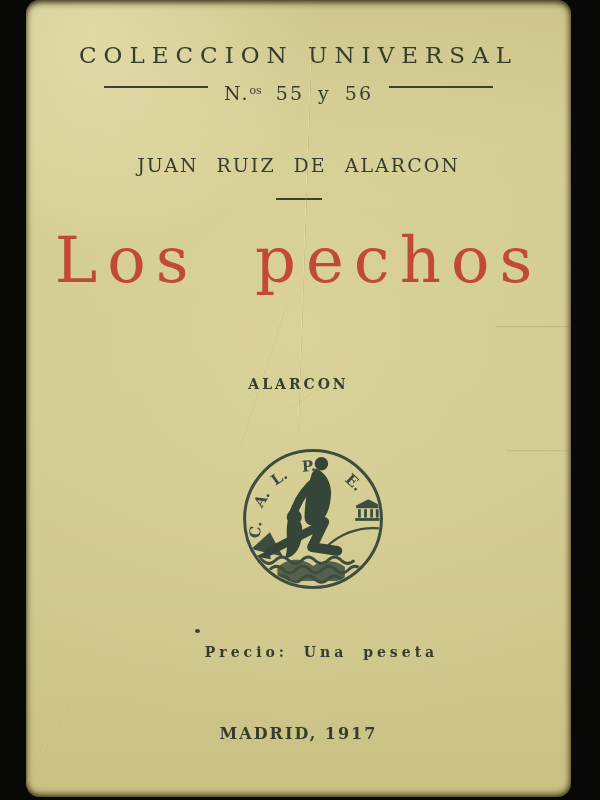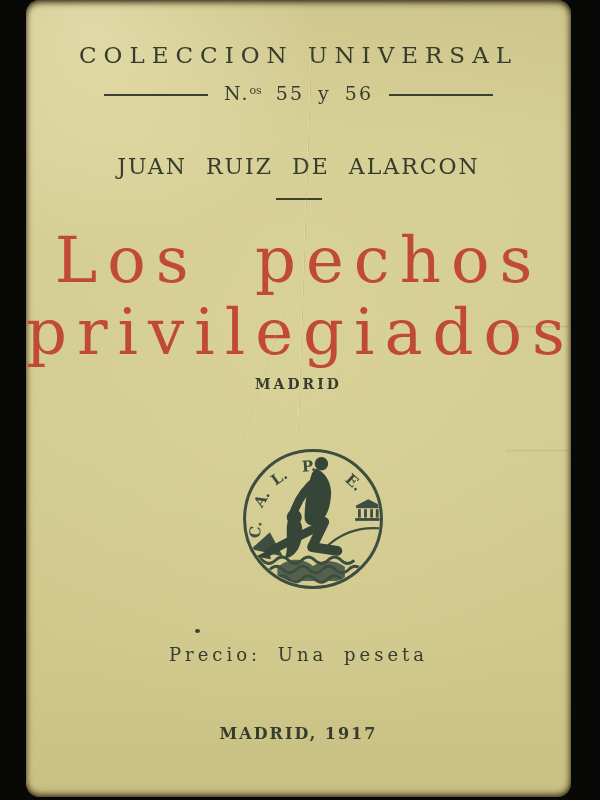--- a/index.html
+++ b/index.html
@@ -21,36 +21,36 @@
       inset 0 5px 7px -3px rgba(38,28,10,0.95),
       inset 0 -5px 7px -3px rgba(38,28,10,0.85),
       inset -4px 0 7px -3px rgba(70,58,24,0.7),
       inset 4px 0 6px -3px rgba(90,78,38,0.5);
     border-radius:14px;
   }
   .block{position:absolute;left:0;width:100%;text-align:center;}
   .ink{color:#363d2e;}
 
   .collection{top:42px;font-size:23px;letter-spacing:7px;font-weight:500;}
-  .issue-row{top:82px;display:flex;align-items:center;justify-content:center;gap:16px;}
+  .issue-row{top:82px;display:flex;align-items:flex-start;justify-content:center;gap:16px;}
   .rule{height:2px;background:#3a4131;}
   .rule-issue{width:104px;margin-top:4px;}
   .issue-text{font-size:19px;letter-spacing:2px;word-spacing:6px;}
   .issue-text sup{font-size:11px;vertical-align:6px;letter-spacing:0;}
 
-  .author{top:154px;font-size:22px;letter-spacing:2px;word-spacing:10px;}
+  .author{top:154px;font-size:19px;letter-spacing:2px;word-spacing:10px;}
   .author-rule{top:198px;left:50%;width:46px;margin-left:-23px;position:absolute;}
 
   .title{color:#c04a37;font-size:64px;font-weight:500;letter-spacing:10px;line-height:1;}
   .title1{top:228px;word-spacing:26px;}
   .title2{top:300px;}
   .genre{top:376px;font-size:14px;font-weight:bold;letter-spacing:3px;}
 
   .emblem{position:absolute;top:444px;left:50%;margin-left:-61px;}
-  .price{top:644px;font-size:18px;font-weight:400;letter-spacing:4px;word-spacing:7px;}
+  .price{top:644px;font-size:14px;font-weight:700;letter-spacing:4px;word-spacing:7px;padding-left:23px;}
   .imprint{top:724px;font-size:16px;font-weight:bold;letter-spacing:2px;}
 
   .ink-dot{position:absolute;left:169px;top:629px;width:5px;height:4px;border-radius:50%;background:#3b422f;}
   
   .crease{position:absolute;background:linear-gradient(90deg,rgba(250,245,200,0.0),rgba(250,245,200,0.55),rgba(122,112,62,0.35),rgba(250,245,200,0.0));}
   .crease-v1{left:278px;top:40px;width:2px;height:390px;transform:rotate(2deg);opacity:.5;}
   .crease-d1{left:236px;top:300px;width:2px;height:150px;transform:rotate(18deg);opacity:.45;}
   .crease-d2{left:288px;top:360px;width:2px;height:60px;transform:rotate(55deg);opacity:.5;}
   .crease-h1{left:470px;top:326px;width:75px;height:2px;background:linear-gradient(0deg,rgba(250,245,200,0.0),rgba(110,100,55,0.4));opacity:.6;}
   .crease-h2{left:480px;top:450px;width:65px;height:2px;background:linear-gradient(0deg,rgba(250,245,200,0.0),rgba(110,100,55,0.35));opacity:.55;}
@@ -67,23 +67,22 @@
     <div class="block issue-row">
       <span class="rule rule-issue"></span>
       <span class="issue-text ink"><span>N.</span><sup>os</sup>&nbsp;<span>55  y  56</span></span>
       <span class="rule rule-issue"></span>
     </div>
 
     <div class="block author ink">JUAN RUIZ DE ALARCON</div>
     <div class="rule author-rule"></div>
 
     <div class="block title title1">Los pechos</div>
-    <div class="block title title2">privilegiados</div>
 
-    <div class="block genre ink">MADRID</div>
+    <div class="block genre ink">ALARCON</div>
 
     <svg class="emblem" width="150" height="150" viewBox="0 0 160 160">
       <defs>
         <clipPath id="sealClip">
             <circle cx="80" cy="80" r="71"></circle>
           </clipPath>
       </defs>
       <circle cx="80" cy="80" r="73" fill="none" stroke="#3d4e40" stroke-width="3.2"></circle>
 
       <g font-family="DejaVu Serif, Liberation Serif, serif" font-size="16" font-weight="bold" fill="#3d4e40" text-anchor="middle">

